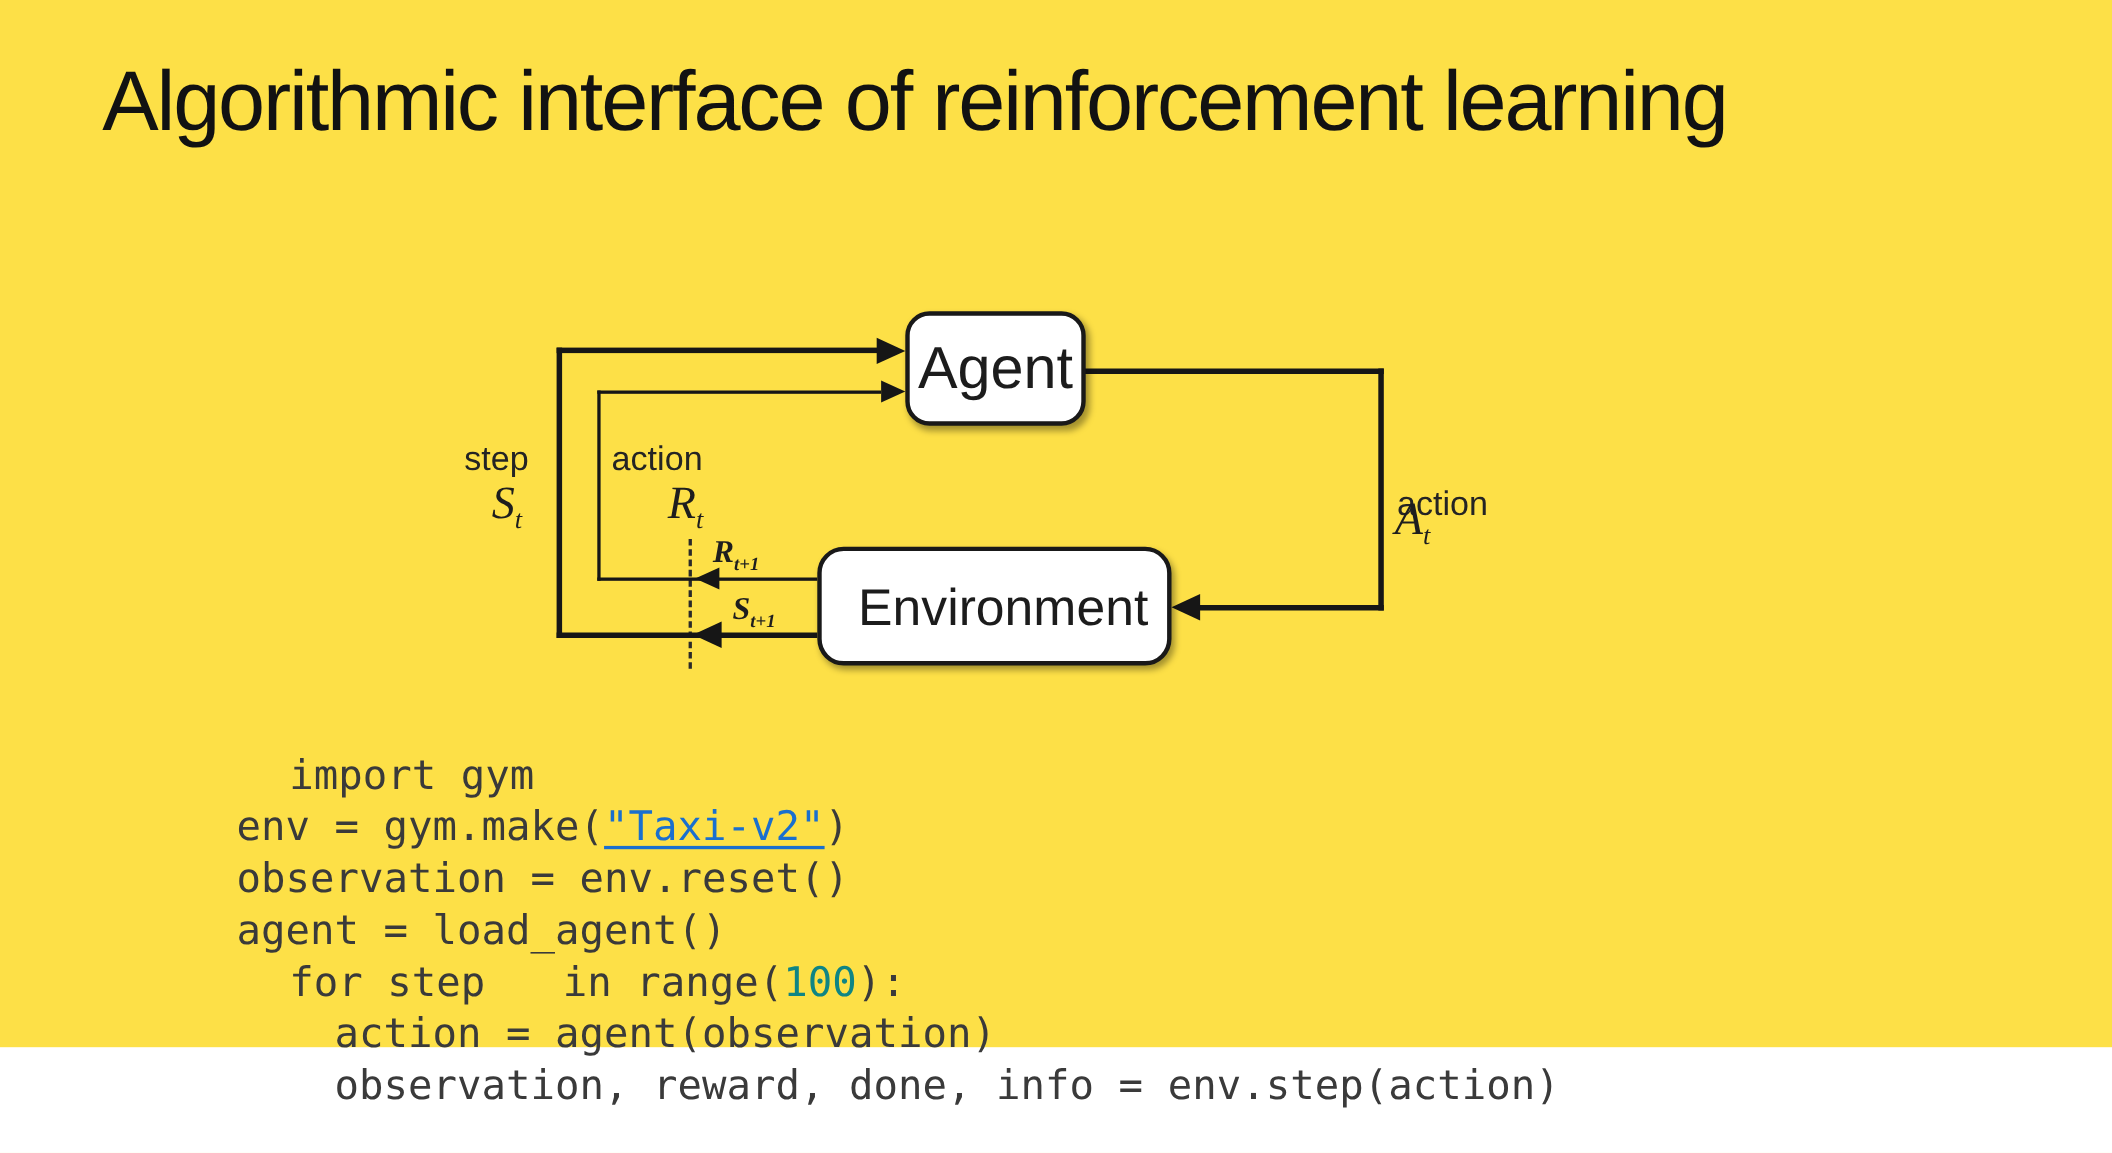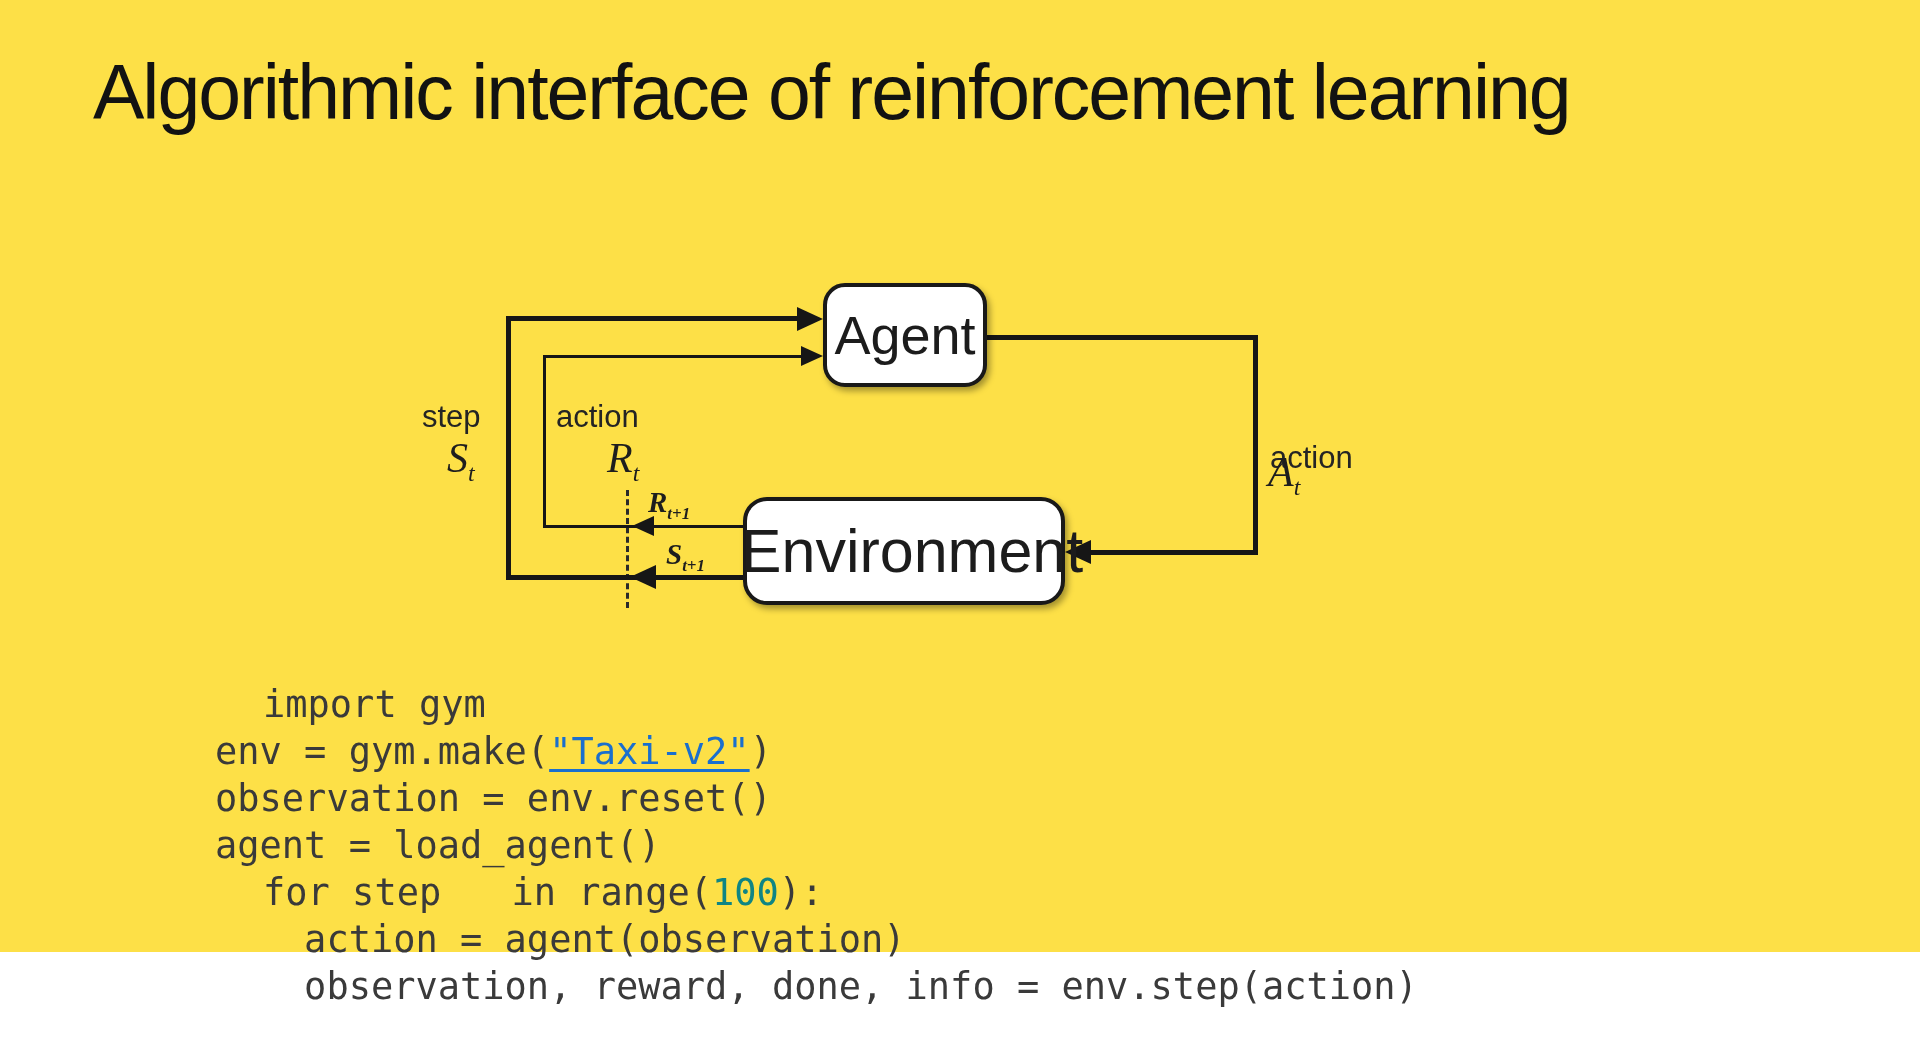--- a/index.html
+++ b/index.html
@@ -30,21 +30,21 @@
   .arrow-right.small{border-top:10px solid transparent;border-bottom:10px solid transparent;border-left:22px solid var(--ink);}
   .arrow-left.small{border-top:10px solid transparent;border-bottom:10px solid transparent;border-right:22px solid var(--ink);}
 
   .node{
     position:absolute;background:#fff;border:4px solid #191919;
     display:flex;align-items:center;justify-content:center;
     color:#1c1c1c;box-shadow:3px 4px 6px rgba(0,0,0,0.35);
     font-family:"Liberation Sans",sans-serif;
   }
   .node.agent{left:823px;top:283px;width:164px;height:104px;border-radius:22px;font-size:54px;text-align:right;}
-  .node.environment{left:743px;top:497px;width:322px;height:108px;border-radius:24px;font-size:61px;padding-left:16px;}
+  .node.environment{left:743px;top:497px;width:322px;height:108px;border-radius:24px;font-size:47px;padding-left:16px;}
 
   .diag-label{
     position:absolute;font-size:31px;color:#242424;
     font-family:"Liberation Sans",sans-serif;white-space:nowrap;
   }
   .sym{
     position:absolute;font-family:"Liberation Serif",serif;
     font-style:italic;color:#1e1e1e;white-space:nowrap;
   }
   .sym.large{font-size:42px;}

